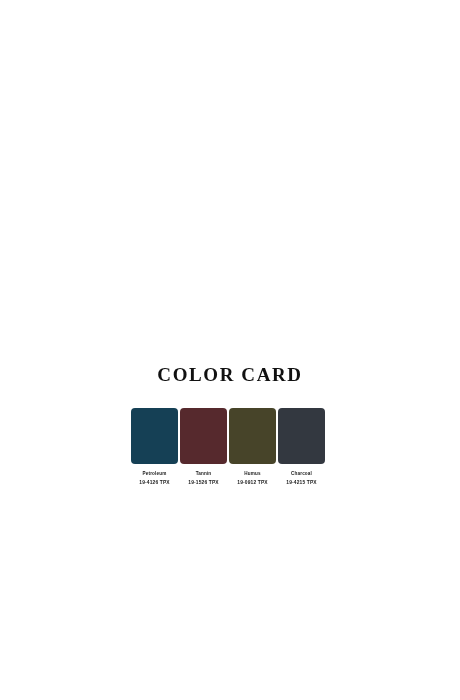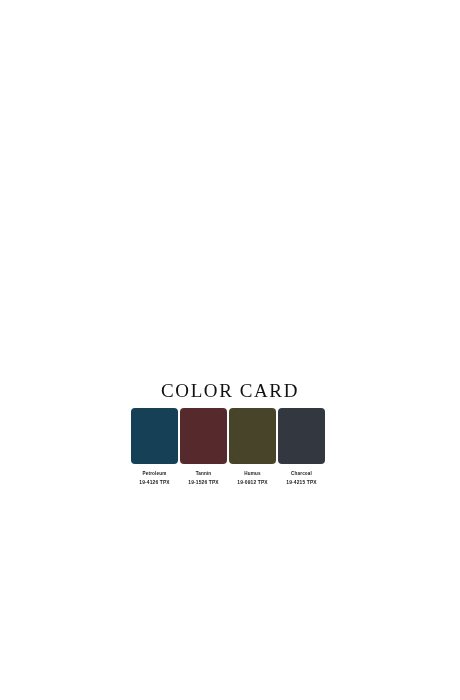--- a/index.html
+++ b/index.html
@@ -21,26 +21,26 @@
     top: 0;
     width: 460px;
     height: 700px;
     display: flex;
     flex-direction: column;
     align-items: center;
   }
 
   #card-title {
     position: absolute;
-    top: 380px;
+    top: 364px;
     left: 0;
     width: 460px;
     text-align: center;
     font-family: "Liberation Serif", serif;
-    font-weight: normal;
+    font-weight: bold;
     font-size: 19px;
     letter-spacing: 1.6px;
     color: #111111;
     white-space: nowrap;
   }
 
   #swatch-row {
     position: absolute;
     top: 408px;
     left: 131px;

